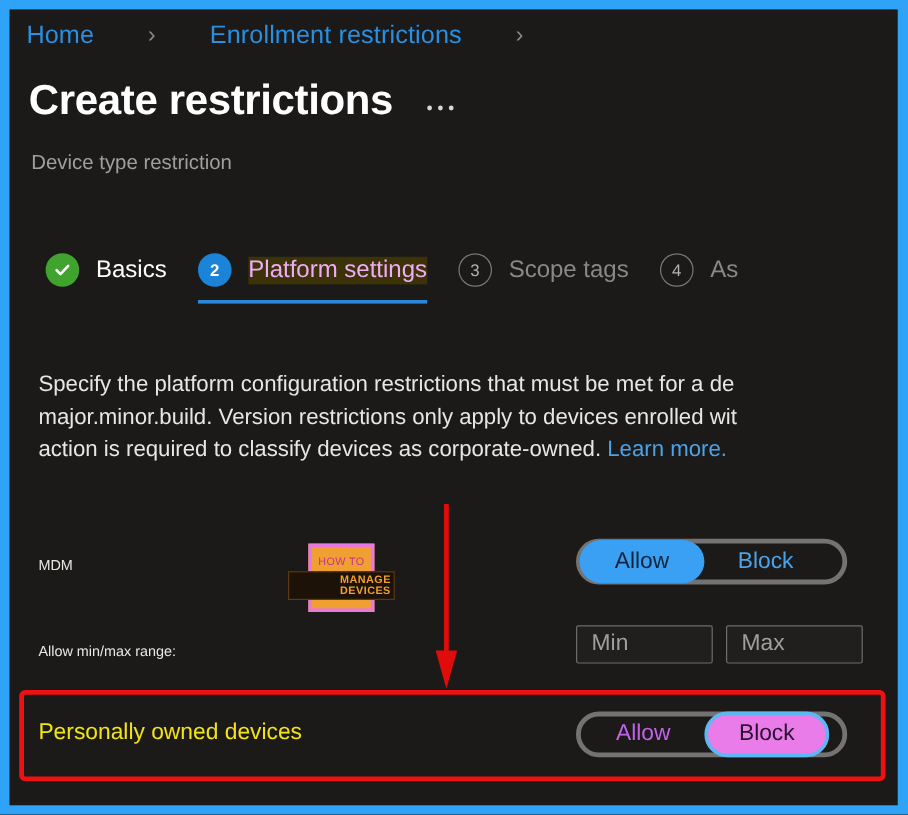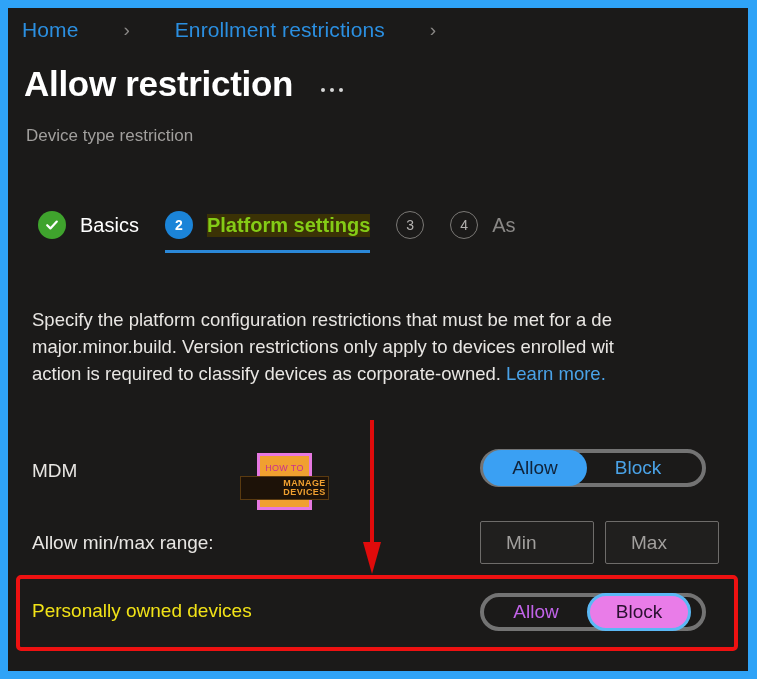--- a/index.html
+++ b/index.html
@@ -135,22 +135,22 @@
     border: 1px solid #7a7875;
     color: #b4b2b0;
     background: transparent;
   }
   .step-label {
     margin-left: 14px;
     font-size: 20px;
   }
   .label-done { color: #ffffff; }
   .label-active {
-    color: #84cc16;
-    font-weight: bold;
+    color: #f0abfc;
+    font-weight: normal;
     background: #3b3205;
   }
   .label-todo { color: #8a8886; }
   .step-underline {
     position: absolute;
     left: 0;
     right: 0;
     bottom: 0;
     height: 3px;
     background: #2b88d8;
@@ -175,21 +175,21 @@
   .setting-row {
     position: absolute;
     left: 24px;
     right: 0;
     height: 46px;
     display: flex;
     align-items: center;
   }
   .row-label {
     color: #e8e6e3;
-    font-size: 19px;
+    font-size: 12px;
     white-space: nowrap;
   }
   #row-mdm { top: 440px; }
   #row-range { top: 512px; }
 
   
   .toggle-group {
     position: absolute;
     display: flex;
     align-items: center;
@@ -246,28 +246,28 @@
   
   #range-inputs {
     position: absolute;
     left: 472px;
     top: 513px;
     display: flex;
     gap: 11px;
   }
   .txt-input {
     width: 114px;
-    height: 43px;
+    height: 32px;
     box-sizing: border-box;
     background: #201f1e;
     border: 1px solid #6e6c6a;
     color: #e8e6e3;
     font-family: "Liberation Sans", sans-serif;
     font-size: 19px;
-    padding: 0 25px;
+    padding: 0 12px;
     border-radius: 2px;
     outline: none;
   }
   .txt-input::placeholder { color: #a19f9d; }
 
   
   #highlight-box {
     position: absolute;
     left: 8px;
     top: 567px;
@@ -345,21 +345,21 @@
   <div id="page">
 
     <div id="breadcrumb">
       <span class="crumb-link">Home</span>
       <span class="crumb-sep">›</span>
       <span class="crumb-link">Enrollment restrictions</span>
       <span class="crumb-sep">›</span>
     </div>
 
     <div id="title-row">
-      <span id="page-title">Allow restriction</span>
+      <span id="page-title">Create restrictions</span>
       <span id="more-menu">
         <i></i>
         <i></i>
         <i></i>
       </span>
     </div>
     <div id="subtitle">Device type restriction</div>
 
     <div id="steps">
 
@@ -373,20 +373,21 @@
       </div>
 
       <div class="step">
         <span class="step-badge badge-active">2</span>
         <span class="step-label label-active">Platform settings</span>
         <span class="step-underline"></span>
       </div>
 
       <div class="step">
         <span class="step-badge badge-todo">3</span>
+        <span class="step-label label-todo">Scope tags</span>
       </div>
 
       <div class="step">
         <span class="step-badge badge-todo">4</span>
         <span class="step-label label-todo">As</span>
       </div>
 
     </div>
 
     <div id="description">

